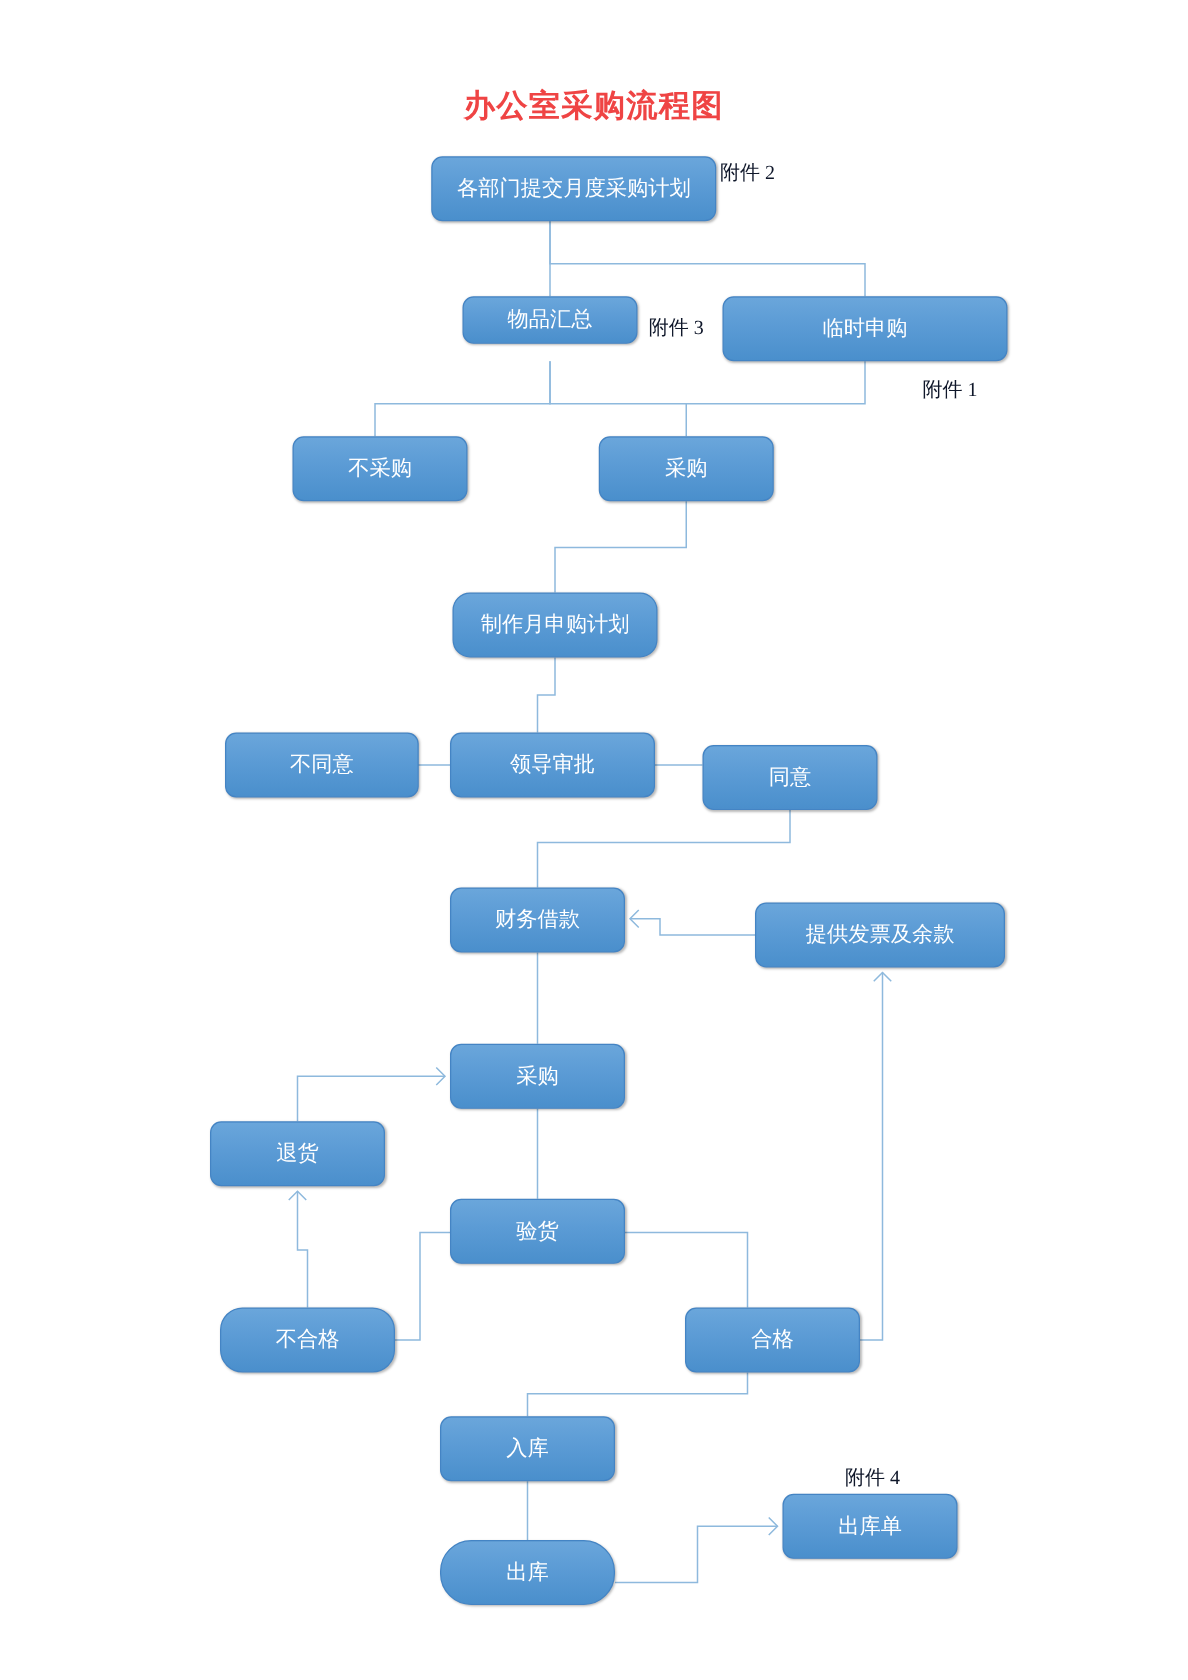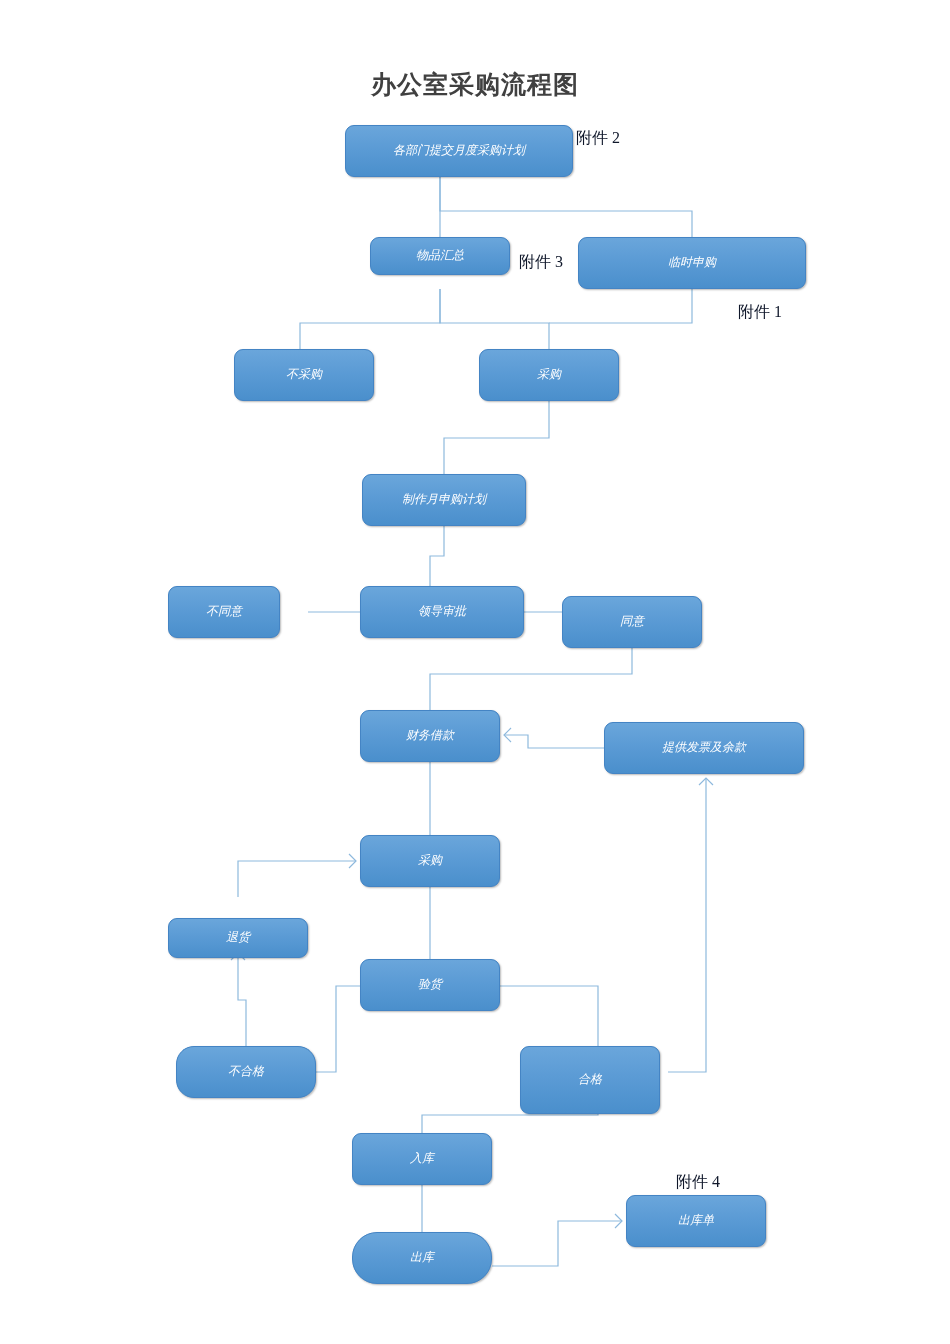--- a/index.html
+++ b/index.html
@@ -19,41 +19,40 @@
     overflow: hidden;
   }
   #diagram-title {
     position: absolute;
     left: 0;
     top: 68px;
     width: 950px;
     text-align: center;
     font-size: 25px;
     font-weight: bold;
-    color: #404040;
+    color: #ef4444;
     letter-spacing: 1px;
     font-family: "Liberation Serif", "DejaVu Serif", serif;
   }
   .node {
     position: absolute;
     box-sizing: border-box;
     background: linear-gradient(to bottom, #6aa6db 0%, #5b9bd5 45%, #4a8fcc 100%);
     background-color: #5b9bd5;
     border: 1px solid #4484c4;
     border-radius: 9px;
     color: #ffffff;
-    font-size: 12px;
+    font-size: 17px;
     display: flex;
     align-items: center;
     justify-content: center;
     box-shadow: 1px 1px 2px rgba(0,0,0,0.28);
     font-family: "Liberation Serif", "DejaVu Serif", serif;
     line-height: 1.1;
     white-space: nowrap;
-    font-style: italic;
   }
   .annot {
     position: absolute;
     color: #0f172a;
     font-size: 16px;
     font-family: "Liberation Serif", "DejaVu Serif", serif;
     white-space: nowrap;
   }
   #connector-layer {
     position: absolute;
@@ -99,31 +98,31 @@
       <path d="M 492 1266 L 558 1266 L 558 1221 L 622 1221" fill="none" stroke="#8eb9dd" stroke-width="1.2"></path>
       <polyline points="615,1214 622,1221 615,1228" fill="none" stroke="#8eb9dd" stroke-width="1.2"></polyline>
     </svg>
 
   <div id="node-layer">
       <div class="node" style="left: 345px; top: 125px; width: 228px; height: 52px;">各部门提交月度采购计划</div>
       <div class="node" style="left: 370px; top: 237px; width: 140px; height: 38px;">物品汇总</div>
       <div class="node" style="left: 578px; top: 237px; width: 228px; height: 52px;">临时申购</div>
       <div class="node" style="left: 234px; top: 349px; width: 140px; height: 52px;">不采购</div>
       <div class="node" style="left: 479px; top: 349px; width: 140px; height: 52px;">采购</div>
-      <div class="node" style="left: 362px; top: 474px; width: 164px; height: 52px;">制作月申购计划</div>
-      <div class="node" style="left: 168px; top: 586px; width: 112px; height: 52px;">不同意</div>
+      <div class="node" style="left: 362px; top: 474px; width: 164px; height: 52px; border-radius: 14px;">制作月申购计划</div>
+      <div class="node" style="left: 180px; top: 586px; width: 155px; height: 52px;">不同意</div>
       <div class="node" style="left: 360px; top: 586px; width: 164px; height: 52px;">领导审批</div>
       <div class="node" style="left: 562px; top: 596px; width: 140px; height: 52px;">同意</div>
       <div class="node" style="left: 360px; top: 710px; width: 140px; height: 52px;">财务借款</div>
       <div class="node" style="left: 604px; top: 722px; width: 200px; height: 52px;">提供发票及余款</div>
       <div class="node" style="left: 360px; top: 835px; width: 140px; height: 52px;">采购</div>
-      <div class="node" style="left: 168px; top: 897px; width: 140px; height: 40px; margin-top: 21px;">退货</div>
+      <div class="node" style="left: 168px; top: 897px; width: 140px; height: 52px;">退货</div>
       <div class="node" style="left: 360px; top: 959px; width: 140px; height: 52px;">验货</div>
       <div class="node" style="left: 176px; top: 1046px; width: 140px; height: 52px; border-radius: 18px;">不合格</div>
-      <div class="node" style="left: 520px; top: 1046px; width: 140px; height: 68px;">合格</div>
+      <div class="node" style="left: 548px; top: 1046px; width: 140px; height: 52px;">合格</div>
       <div class="node" style="left: 352px; top: 1133px; width: 140px; height: 52px;">入库</div>
       <div class="node" style="left: 352px; top: 1232px; width: 140px; height: 52px; border-radius: 25px;">出库</div>
       <div class="node" style="left: 626px; top: 1195px; width: 140px; height: 52px;">出库单</div>
     </div>
   <div id="annotation-layer">
       <div class="annot" style="left: 576px; top: 128px;">附件 2</div>
       <div class="annot" style="left: 519px; top: 252px;">附件 3</div>
       <div class="annot" style="left: 738px; top: 302px;">附件 1</div>
       <div class="annot" style="left: 676px; top: 1172px;">附件 4</div>
     </div>

